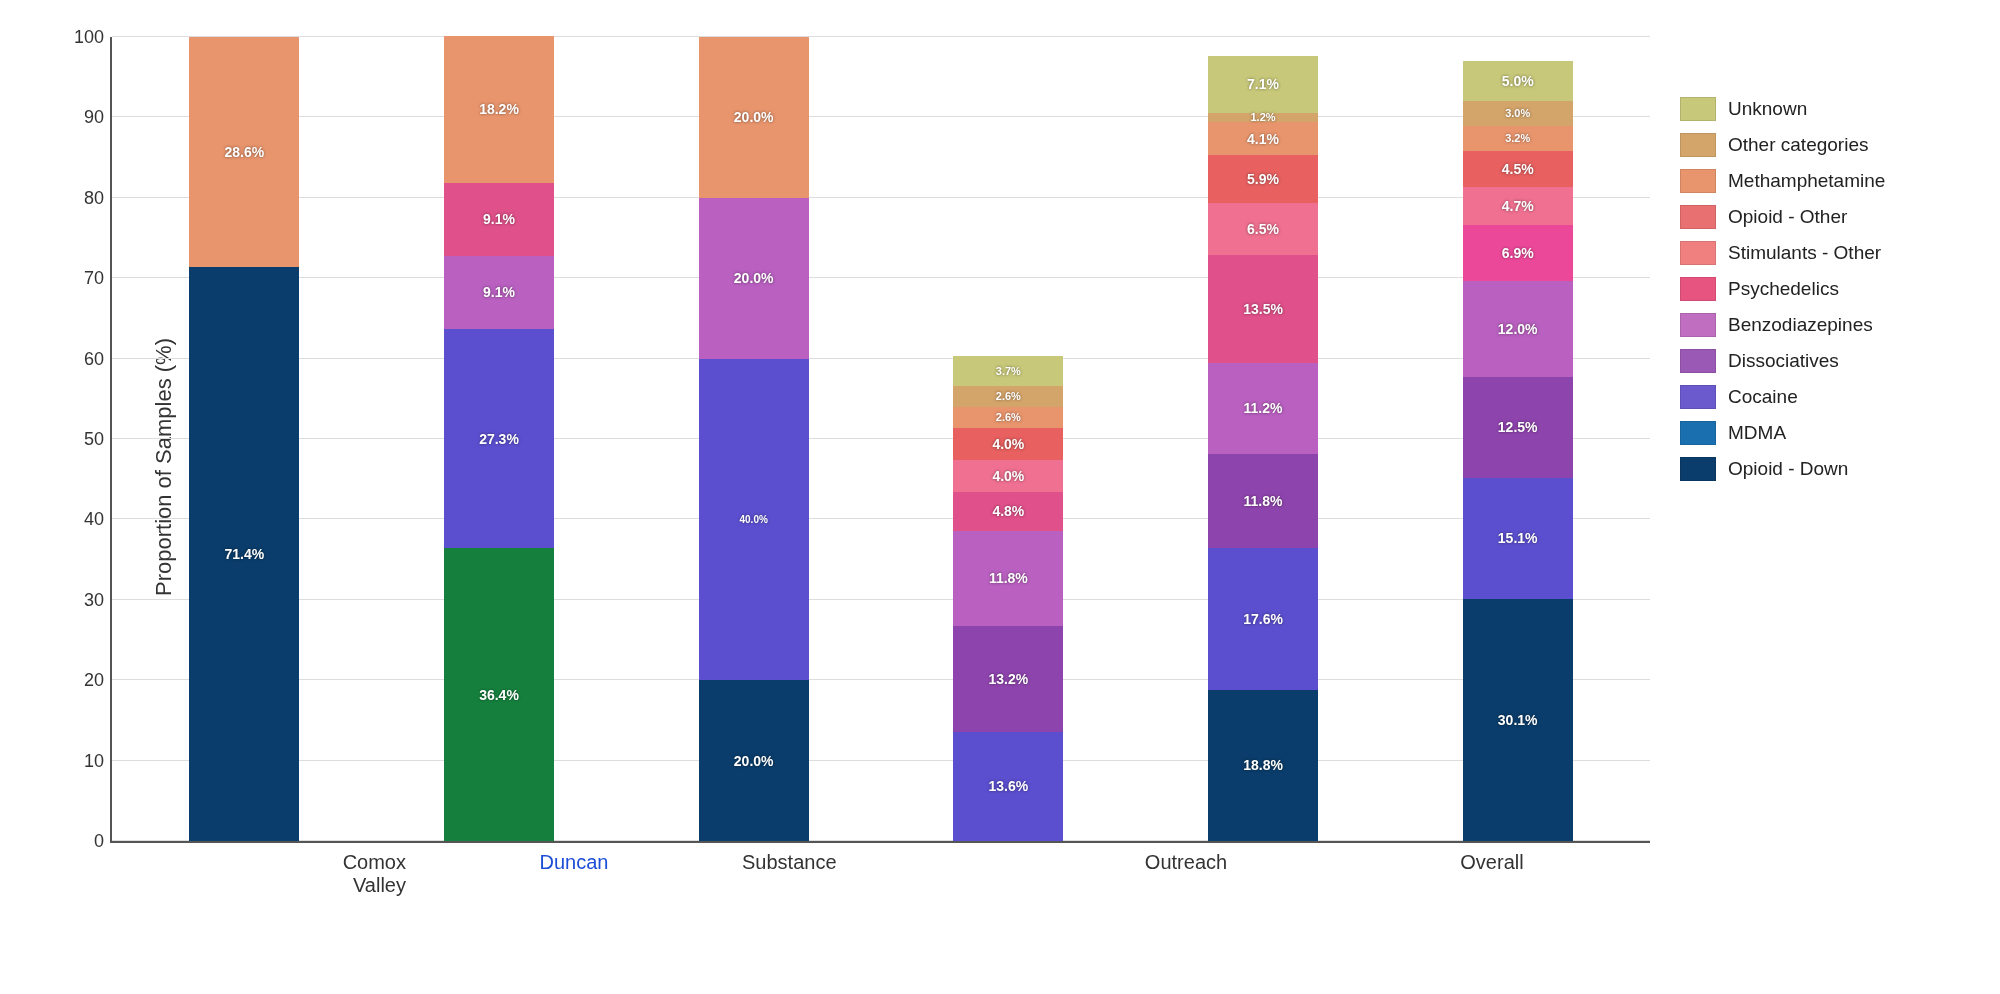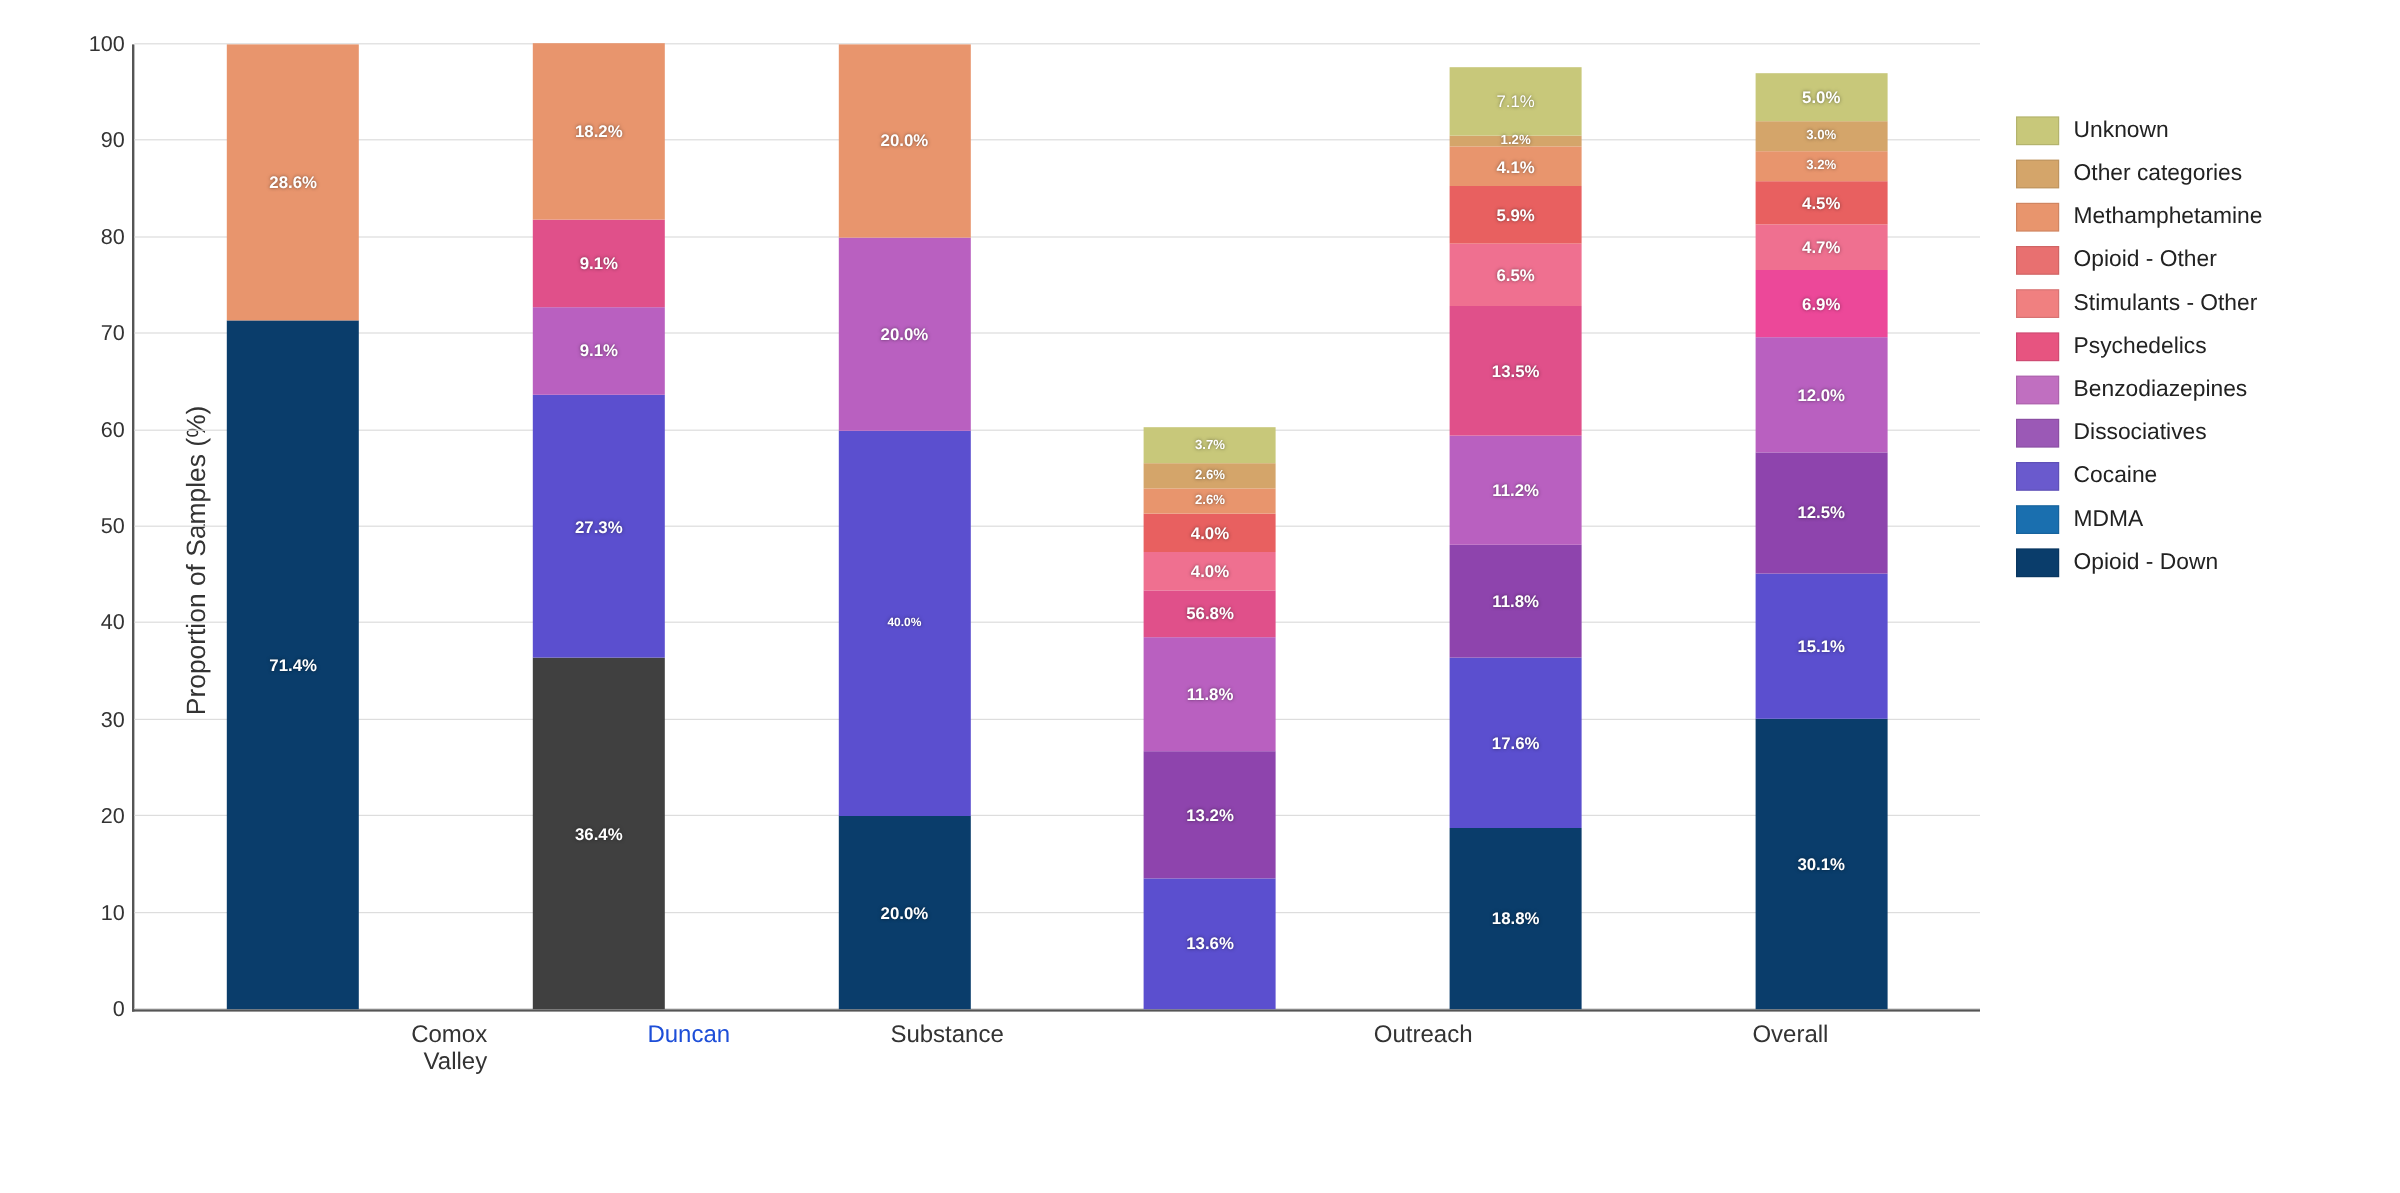--- a/index.html
+++ b/index.html
@@ -172,21 +172,21 @@
               <div class="bar-segment" style="height: 71.4%; background-color: rgb(10, 61, 107); position: relative; width: 100%; flex-shrink: 0;">
                 <span class="bar-label" style="font-size: 14px; color: white; position: absolute; left: 50%; top: 50%; transform: translate(-50%, -50%); font-weight: 600; text-shadow: rgba(0, 0, 0, 0.5) 0px 0px 3px; white-space: nowrap;">71.4%</span>
               </div>
               <div class="bar-segment" style="height: 28.6%; background-color: rgb(232, 149, 109); position: relative; width: 100%; flex-shrink: 0;">
                 <span class="bar-label" style="font-size: 14px; color: white; position: absolute; left: 50%; top: 50%; transform: translate(-50%, -50%); font-weight: 600; text-shadow: rgba(0, 0, 0, 0.5) 0px 0px 3px; white-space: nowrap;">28.6%</span>
               </div>
             </div>
           </div>
           <div class="bar-group">
             <div class="bar-stack" style="height: 100%; width: 110px; display: flex; flex-direction: column-reverse; position: relative;">
-              <div class="bar-segment" style="height: 36.4%; background-color: #404040; position: relative; width: 100%; flex-shrink: 0;">
+              <div class="bar-segment" style="height: 36.4%; background-color: #15803d; position: relative; width: 100%; flex-shrink: 0;">
                 <span class="bar-label" style="font-size: 14px; color: white; position: absolute; left: 50%; top: 50%; transform: translate(-50%, -50%); font-weight: 600; text-shadow: rgba(0, 0, 0, 0.5) 0px 0px 3px; white-space: nowrap;">36.4%</span>
               </div>
               <div class="bar-segment" style="height: 27.3%; background-color: rgb(91, 79, 207); position: relative; width: 100%; flex-shrink: 0;">
                 <span class="bar-label" style="font-size: 14px; color: white; position: absolute; left: 50%; top: 50%; transform: translate(-50%, -50%); font-weight: 600; text-shadow: rgba(0, 0, 0, 0.5) 0px 0px 3px; white-space: nowrap;">27.3%</span>
               </div>
               <div class="bar-segment" style="height: 9.1%; background-color: rgb(185, 96, 192); position: relative; width: 100%; flex-shrink: 0;">
                 <span class="bar-label" style="font-size: 14px; color: white; position: absolute; left: 50%; top: 50%; transform: translate(-50%, -50%); font-weight: 600; text-shadow: rgba(0, 0, 0, 0.5) 0px 0px 3px; white-space: nowrap;">9.1%</span>
               </div>
               <div class="bar-segment" style="height: 9.1%; background-color: rgb(224, 80, 138); position: relative; width: 100%; flex-shrink: 0;">
                 <span class="bar-label" style="font-size: 14px; color: white; position: absolute; left: 50%; top: 50%; transform: translate(-50%, -50%); font-weight: 600; text-shadow: rgba(0, 0, 0, 0.5) 0px 0px 3px; white-space: nowrap;">9.1%</span>
@@ -217,21 +217,21 @@
               <div class="bar-segment" style="height: 13.6%; background-color: rgb(91, 79, 207); position: relative; width: 100%; flex-shrink: 0;">
                 <span class="bar-label" style="font-size: 14px; color: white; position: absolute; left: 50%; top: 50%; transform: translate(-50%, -50%); font-weight: 600; text-shadow: rgba(0, 0, 0, 0.5) 0px 0px 3px; white-space: nowrap;">13.6%</span>
               </div>
               <div class="bar-segment" style="height: 13.2%; background-color: rgb(142, 68, 173); position: relative; width: 100%; flex-shrink: 0;">
                 <span class="bar-label" style="font-size: 14px; color: white; position: absolute; left: 50%; top: 50%; transform: translate(-50%, -50%); font-weight: 600; text-shadow: rgba(0, 0, 0, 0.5) 0px 0px 3px; white-space: nowrap;">13.2%</span>
               </div>
               <div class="bar-segment" style="height: 11.8%; background-color: rgb(185, 96, 192); position: relative; width: 100%; flex-shrink: 0;">
                 <span class="bar-label" style="font-size: 14px; color: white; position: absolute; left: 50%; top: 50%; transform: translate(-50%, -50%); font-weight: 600; text-shadow: rgba(0, 0, 0, 0.5) 0px 0px 3px; white-space: nowrap;">11.8%</span>
               </div>
               <div class="bar-segment" style="height: 4.8%; background-color: rgb(224, 80, 138); position: relative; width: 100%; flex-shrink: 0;">
-                <span class="bar-label" style="font-size: 14px; color: white; position: absolute; left: 50%; top: 50%; transform: translate(-50%, -50%); font-weight: 600; text-shadow: rgba(0, 0, 0, 0.5) 0px 0px 3px; white-space: nowrap;">56.8%</span>
+                <span class="bar-label" style="font-size: 14px; color: white; position: absolute; left: 50%; top: 50%; transform: translate(-50%, -50%); font-weight: 600; text-shadow: rgba(0, 0, 0, 0.5) 0px 0px 3px; white-space: nowrap;">4.8%</span>
               </div>
               <div class="bar-segment" style="height: 4%; background-color: rgb(239, 112, 144); position: relative; width: 100%; flex-shrink: 0;">
                 <span class="bar-label" style="font-size: 14px; color: white; position: absolute; left: 50%; top: 50%; transform: translate(-50%, -50%); font-weight: 600; text-shadow: rgba(0, 0, 0, 0.5) 0px 0px 3px; white-space: nowrap;">4.0%</span>
               </div>
               <div class="bar-segment" style="height: 4%; background-color: rgb(232, 96, 96); position: relative; width: 100%; flex-shrink: 0;">
                 <span class="bar-label" style="font-size: 14px; color: white; position: absolute; left: 50%; top: 50%; transform: translate(-50%, -50%); font-weight: 600; text-shadow: rgba(0, 0, 0, 0.5) 0px 0px 3px; white-space: nowrap;">4.0%</span>
               </div>
               <div class="bar-segment" style="height: 2.6%; background-color: rgb(232, 149, 109); position: relative; width: 100%; flex-shrink: 0;">
                 <span class="bar-label" style="font-size: 11px; color: white; position: absolute; left: 50%; top: 50%; transform: translate(-50%, -50%); font-weight: 600; text-shadow: rgba(0, 0, 0, 0.5) 0px 0px 3px; white-space: nowrap;">2.6%</span>
               </div>
@@ -266,21 +266,21 @@
               <div class="bar-segment" style="height: 5.9%; background-color: rgb(232, 96, 96); position: relative; width: 100%; flex-shrink: 0;">
                 <span class="bar-label" style="font-size: 14px; color: white; position: absolute; left: 50%; top: 50%; transform: translate(-50%, -50%); font-weight: 600; text-shadow: rgba(0, 0, 0, 0.5) 0px 0px 3px; white-space: nowrap;">5.9%</span>
               </div>
               <div class="bar-segment" style="height: 4.1%; background-color: rgb(232, 149, 109); position: relative; width: 100%; flex-shrink: 0;">
                 <span class="bar-label" style="font-size: 14px; color: white; position: absolute; left: 50%; top: 50%; transform: translate(-50%, -50%); font-weight: 600; text-shadow: rgba(0, 0, 0, 0.5) 0px 0px 3px; white-space: nowrap;">4.1%</span>
               </div>
               <div class="bar-segment" style="height: 1.2%; background-color: rgb(212, 165, 106); position: relative; width: 100%; flex-shrink: 0;">
                 <span class="bar-label" style="font-size: 11px; color: white; position: absolute; left: 50%; top: 50%; transform: translate(-50%, -50%); font-weight: 600; text-shadow: rgba(0, 0, 0, 0.5) 0px 0px 3px; white-space: nowrap;">1.2%</span>
               </div>
               <div class="bar-segment" style="height: 7.1%; background-color: rgb(200, 200, 122); position: relative; width: 100%; flex-shrink: 0;">
-                <span class="bar-label" style="font-size: 14px; color: white; position: absolute; left: 50%; top: 50%; transform: translate(-50%, -50%); font-weight: 400; text-shadow: rgba(0, 0, 0, 0.5) 0px 0px 3px; white-space: nowrap;">7.1%</span>
+                <span class="bar-label" style="font-size: 14px; color: white; position: absolute; left: 50%; top: 50%; transform: translate(-50%, -50%); font-weight: 700; text-shadow: rgba(0, 0, 0, 0.5) 0px 0px 3px; white-space: nowrap;">7.1%</span>
               </div>
             </div>
           </div>
           <div class="bar-group">
             <div class="bar-stack" style="height: 100%; width: 110px; display: flex; flex-direction: column-reverse; position: relative;">
               <div class="bar-segment" style="height: 30.1%; background-color: rgb(10, 61, 107); position: relative; width: 100%; flex-shrink: 0;">
                 <span class="bar-label" style="font-size: 14px; color: white; position: absolute; left: 50%; top: 50%; transform: translate(-50%, -50%); font-weight: 600; text-shadow: rgba(0, 0, 0, 0.5) 0px 0px 3px; white-space: nowrap;">30.1%</span>
               </div>
               <div class="bar-segment" style="height: 15.1%; background-color: rgb(91, 79, 207); position: relative; width: 100%; flex-shrink: 0;">
                 <span class="bar-label" style="font-size: 14px; color: white; position: absolute; left: 50%; top: 50%; transform: translate(-50%, -50%); font-weight: 600; text-shadow: rgba(0, 0, 0, 0.5) 0px 0px 3px; white-space: nowrap;">15.1%</span>

